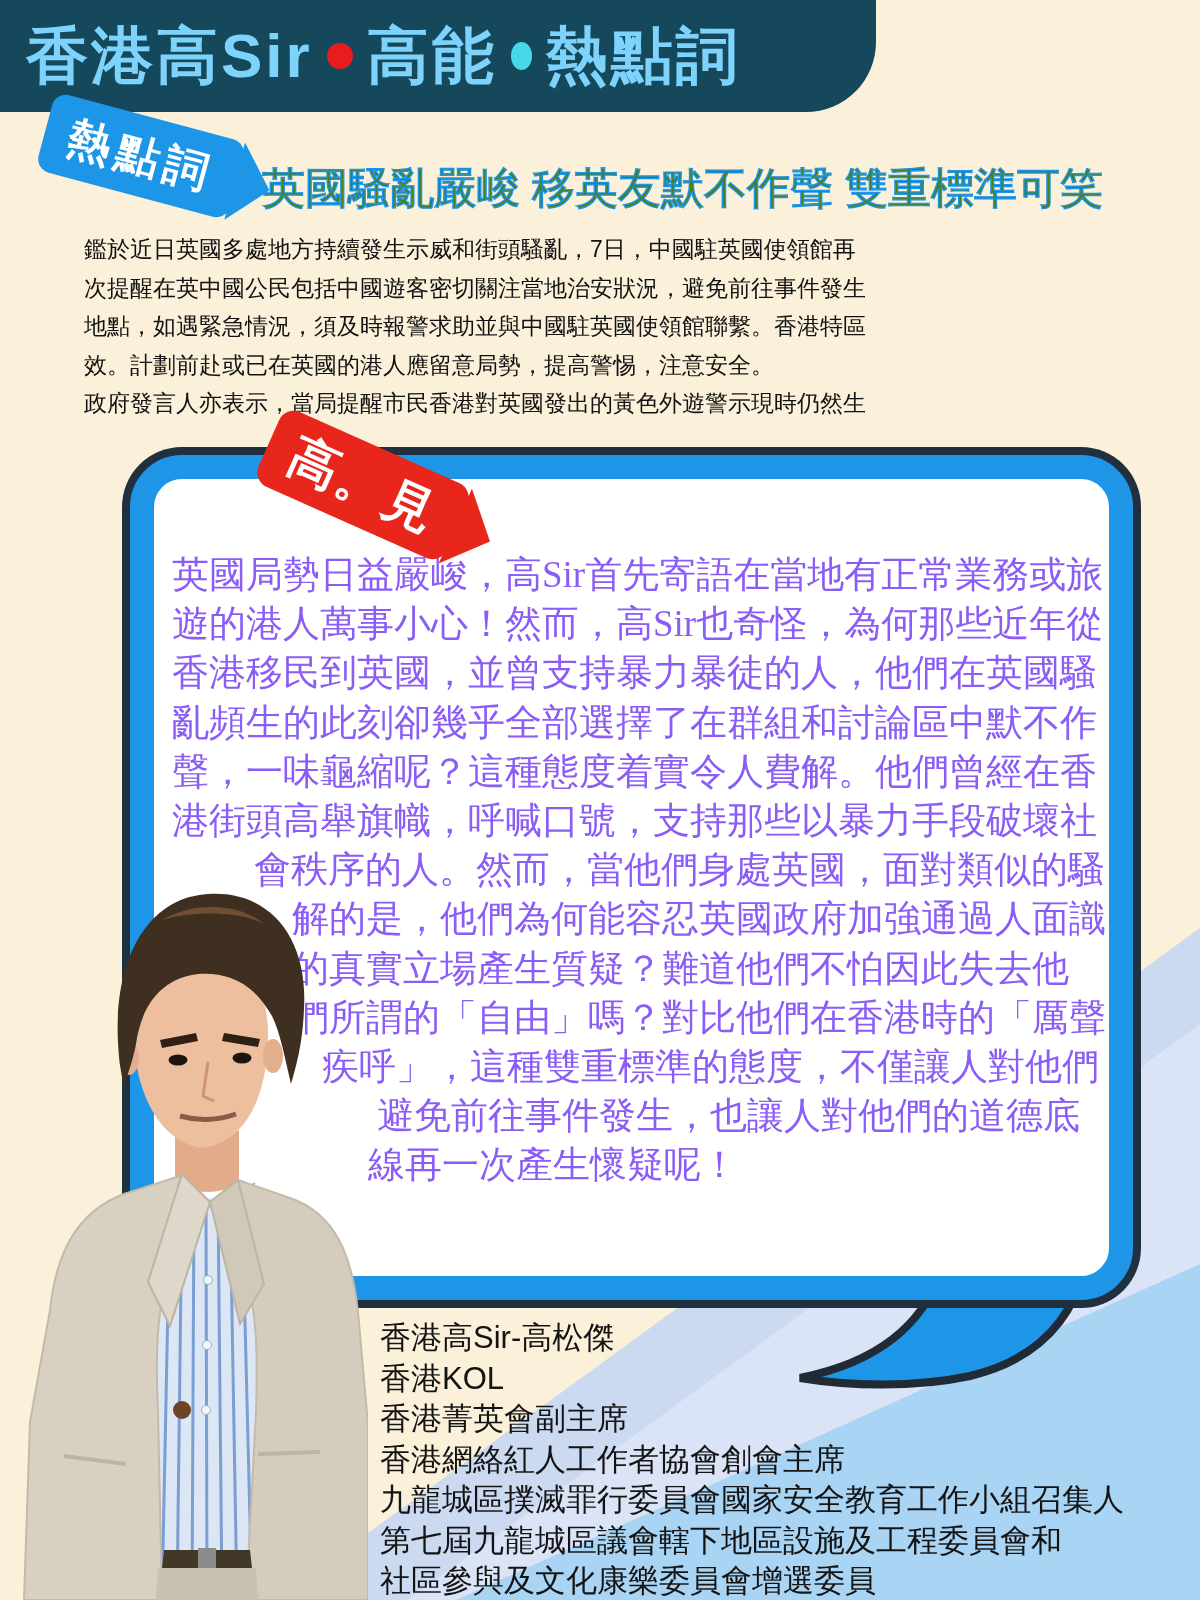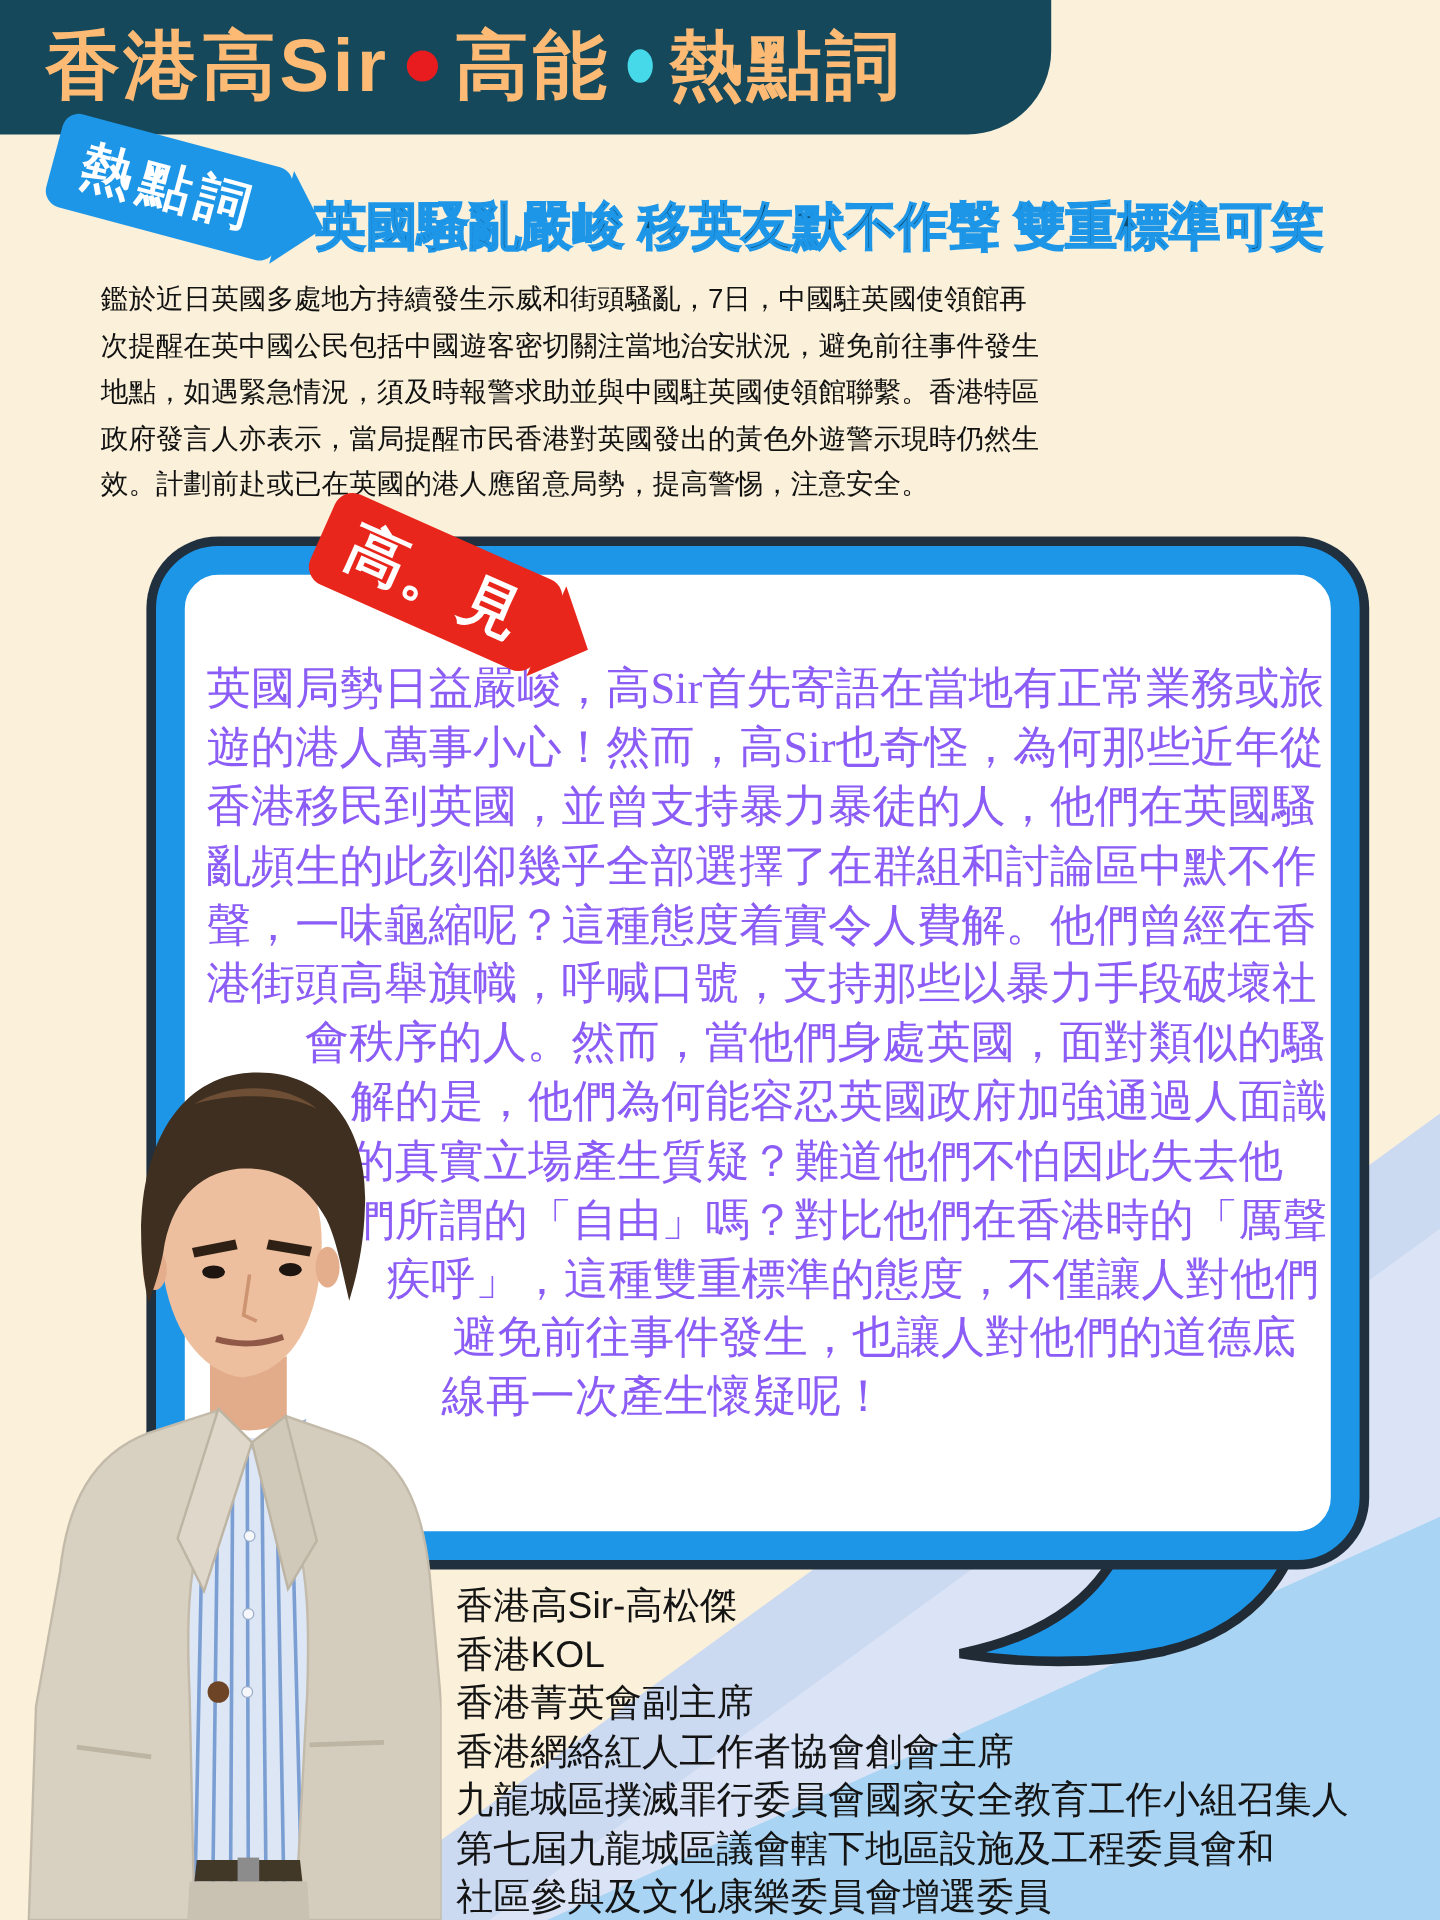--- a/index.html
+++ b/index.html
@@ -14,43 +14,43 @@
   .wedge{position:absolute;inset:0;z-index:0;}
   .wedge-peri{background:#CBD9F1;clip-path:polygon(100% 58%,100% 100%,23% 100%);}
   .wedge-mid{background:#DAE4F6;clip-path:polygon(100% 64%,100% 100%,34% 100%);}
   .wedge-sky{background:#A9D4F3;clip-path:polygon(100% 79%,100% 100%,38% 100%);}
   
   .header{
     position:absolute;left:0;top:0;width:876px;height:112px;
     background:#15485A;border-bottom-right-radius:70px;z-index:3;
   }
   .header-title{
-    margin:0;color:#fdba74;font-size:62px;font-weight:bold;
-    letter-spacing:3px;line-height:112px;padding-left:38px;white-space:nowrap;
+    margin:0;color:#7dd3fc;font-size:62px;font-weight:bold;
+    letter-spacing:3px;line-height:112px;padding-left:26px;white-space:nowrap;
   }
   .hdot{display:inline-block;border-radius:50%;vertical-align:middle;margin:0 14px 10px 14px;}
   .hdot-red{width:26px;height:26px;background:#E81C1E;}
   .hdot-cyan{width:21px;height:28px;background:#46D9EA;}
   
   .tag-blue{
     position:absolute;left:42px;top:116px;width:198px;height:80px;
     background:#1E96E8;border-radius:14px;transform:rotate(15deg);z-index:4;
     display:flex;align-items:center;justify-content:center;
   }
   .tag-blue::after{
     content:'';position:absolute;right:-34px;top:50%;transform:translateY(-50%);
     border-left:36px solid #1E96E8;border-top:40px solid transparent;border-bottom:40px solid transparent;
   }
   .tag-blue .tag-text{color:#fff;font-size:44px;font-weight:bold;letter-spacing:6px;}
   .tip-dot{position:absolute;left:243px;top:176px;width:15px;height:15px;border-radius:50%;
     background:#1E96E8;z-index:4;}
   
   .headline{
     position:absolute;left:262px;top:160px;z-index:3;
-    color:#0c4a6e;font-size:43px;font-weight:700;white-space:nowrap;
+    color:#4d7c0f;font-size:43px;font-weight:400;white-space:nowrap;
     -webkit-text-stroke:1.4px #1E96E8;letter-spacing:0;
   }
   
   .intro{position:absolute;left:84px;top:230px;width:1040px;z-index:3;color:#121212;}
   .intro div{font-size:23px;line-height:38.5px;font-weight:500;white-space:nowrap;}
   
   .bubble{
     position:absolute;left:130px;top:455px;width:1003px;height:845px;
     background:#FFFFFF;border:24px solid #1E96E8;border-radius:52px;
     box-shadow:0 0 0 8px #20303E;z-index:1;box-sizing:border-box;
@@ -103,22 +103,22 @@
   <span class="tag-text">熱點詞</span>
 </div>
 <div class="tip-dot"></div>
 
 <div class="headline">英國騷亂嚴峻 移英友默不作聲 雙重標準可笑</div>
 
 <div class="intro">
   <div>鑑於近日英國多處地方持續發生示威和街頭騷亂，7日，中國駐英國使領館再</div>
   <div>次提醒在英中國公民包括中國遊客密切關注當地治安狀況，避免前往事件發生</div>
   <div>地點，如遇緊急情況，須及時報警求助並與中國駐英國使領館聯繫。香港特區</div>
+  <div>效。計劃前赴或已在英國的港人應留意局勢，提高警惕，注意安全。</div>
   <div>政府發言人亦表示，當局提醒市民香港對英國發出的黃色外遊警示現時仍然生</div>
-  <div>效。計劃前赴或已在英國的港人應留意局勢，提高警惕，注意安全。</div>
 </div>
 
 <div class="tag-red">
   <span class="tag-text">高。見</span>
   <span class="hole"></span>
 </div>
 
 <div class="bubble-text">
   <div>英國局勢日益嚴峻，高Sir首先寄語在當地有正常業務或旅</div>
   <div>遊的港人萬事小心！然而，高Sir也奇怪，為何那些近年從</div>

